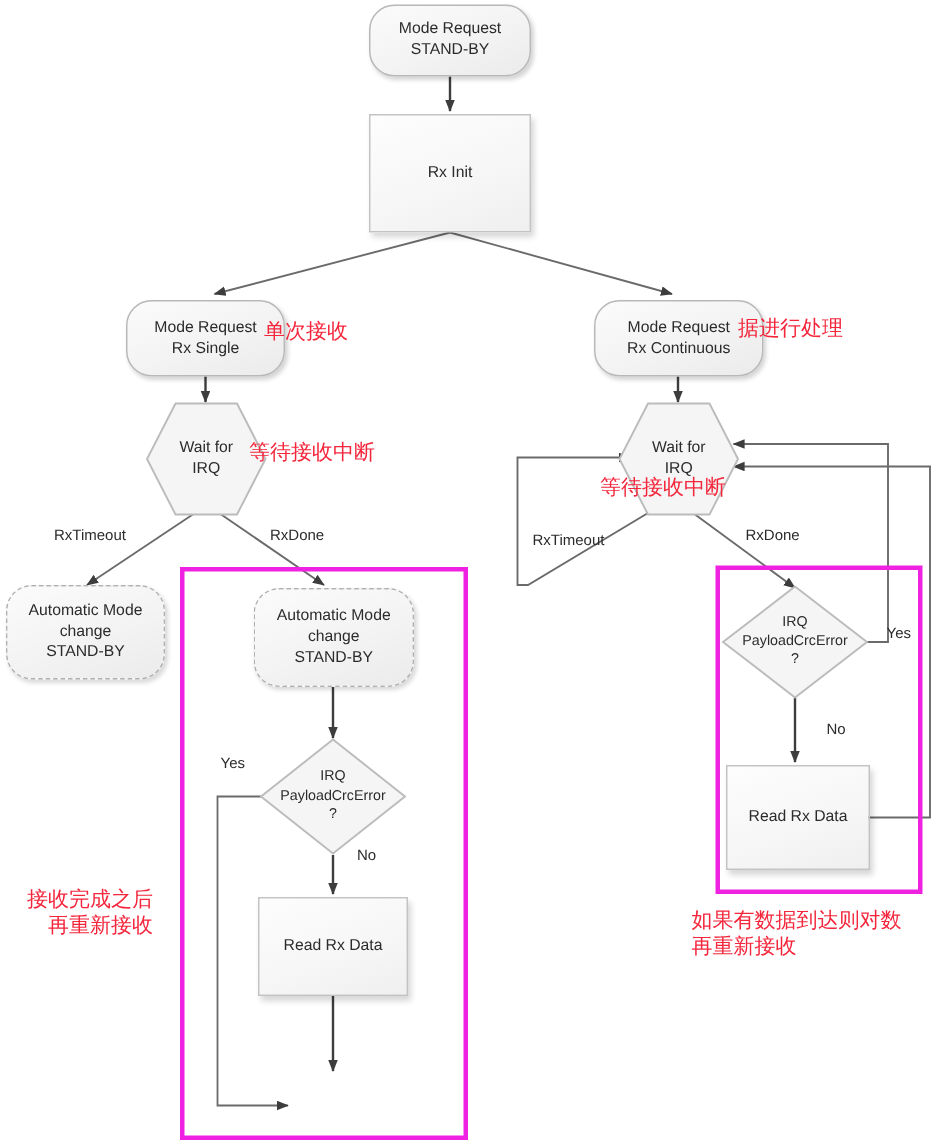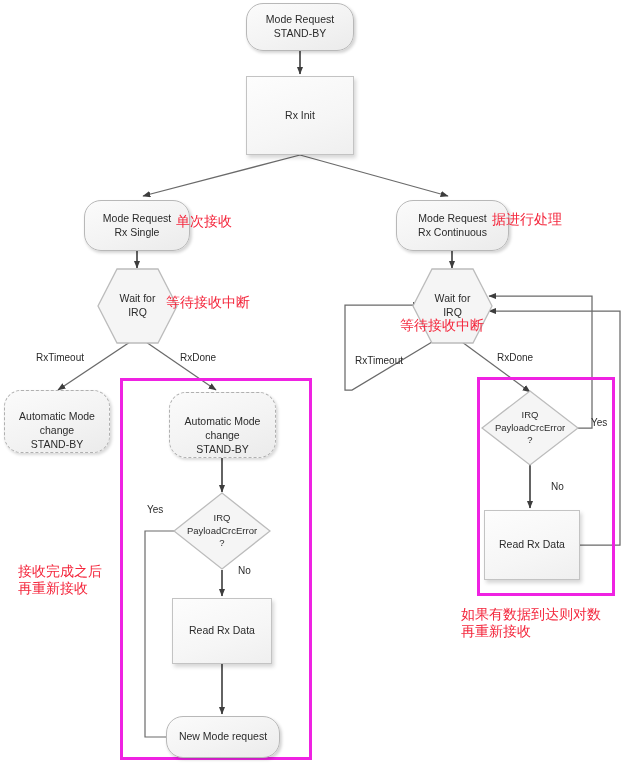--- a/index.html
+++ b/index.html
@@ -49,21 +49,20 @@
     border: 1px solid #b8b8b8;
     border-radius: 17px;
     background: linear-gradient(160deg, #fbfbfb 0%, #f3f3f3 55%, #ebebeb 100%);
     box-shadow: 1.5px 2px 3px rgba(0,0,0,0.17);
   }
   .n-round-dashed {
     border: 1px dashed #b0b0b0;
     border-radius: 17px;
     background: linear-gradient(160deg, #fbfbfb 0%, #f3f3f3 55%, #ebebeb 100%);
     box-shadow: 1.5px 2px 3px rgba(0,0,0,0.15);
-    align-items: flex-end;
   }
   
   .n-rect {
     border: 1px solid #c3c3c3;
     background: linear-gradient(160deg, #fdfdfd 0%, #f6f6f6 60%, #efefef 100%);
     box-shadow: 2px 3px 4px rgba(0,0,0,0.16);
   }
   
   .n-shape {
     background: none;
@@ -203,23 +202,20 @@
     </svg>
     <span class="lbl">IRQ
 PayloadCrcError
 ?</span>
   </div>
 
   <div class="node n-rect" style="left:172px; top:598px; width:100px; height:66px;">
     <span class="lbl">Read Rx Data</span>
   </div>
 
-  <div class="node n-round" style="left:166px; top:716px; width:114px; height:42px;">
-    <span class="lbl">New Mode request</span>
-  </div>
 
   <div class="node n-shape" style="left:481px; top:390px; width:98px; height:76px; font-size:9.5px;">
     <svg viewBox="0 0 98 76" preserveAspectRatio="none">
       <polygon points="49,1 97,38 49,75 1,38" fill="#f5f5f5" stroke="#bcbcbc" stroke-width="1.3"></polygon>
     </svg>
     <span class="lbl">IRQ
 PayloadCrcError
 ?</span>
   </div>
 
@@ -233,18 +229,18 @@
   <div class="edge-label" style="left:497px; top:352px;">RxDone</div>
   <div class="edge-label" style="left:147px; top:504px;">Yes</div>
   <div class="edge-label" style="left:238px; top:565px;">No</div>
   <div class="edge-label" style="left:591px; top:417px;">Yes</div>
   <div class="edge-label" style="left:551px; top:481px;">No</div>
 
   <div class="cn-note" style="left:176px; top:213px;">单次接收</div>
   <div class="cn-note" style="left:492px; top:211px;">据进行处理</div>
   <div class="cn-note" style="left:166px; top:294px;">等待接收中断</div>
   <div class="cn-note" style="left:400px; top:317px;">等待接收中断</div>
-  <div class="cn-note" style="left:18px; top:563px;">接收完成之后
+  <div class="cn-note" style="left:18px; top:592px;text-align:right;">接收完成之后
 再重新接收</div>
   <div class="cn-note" style="left:461px; top:606px;">如果有数据到达则对数
 再重新接收</div>
 
 </div>
 
 </body></html>

